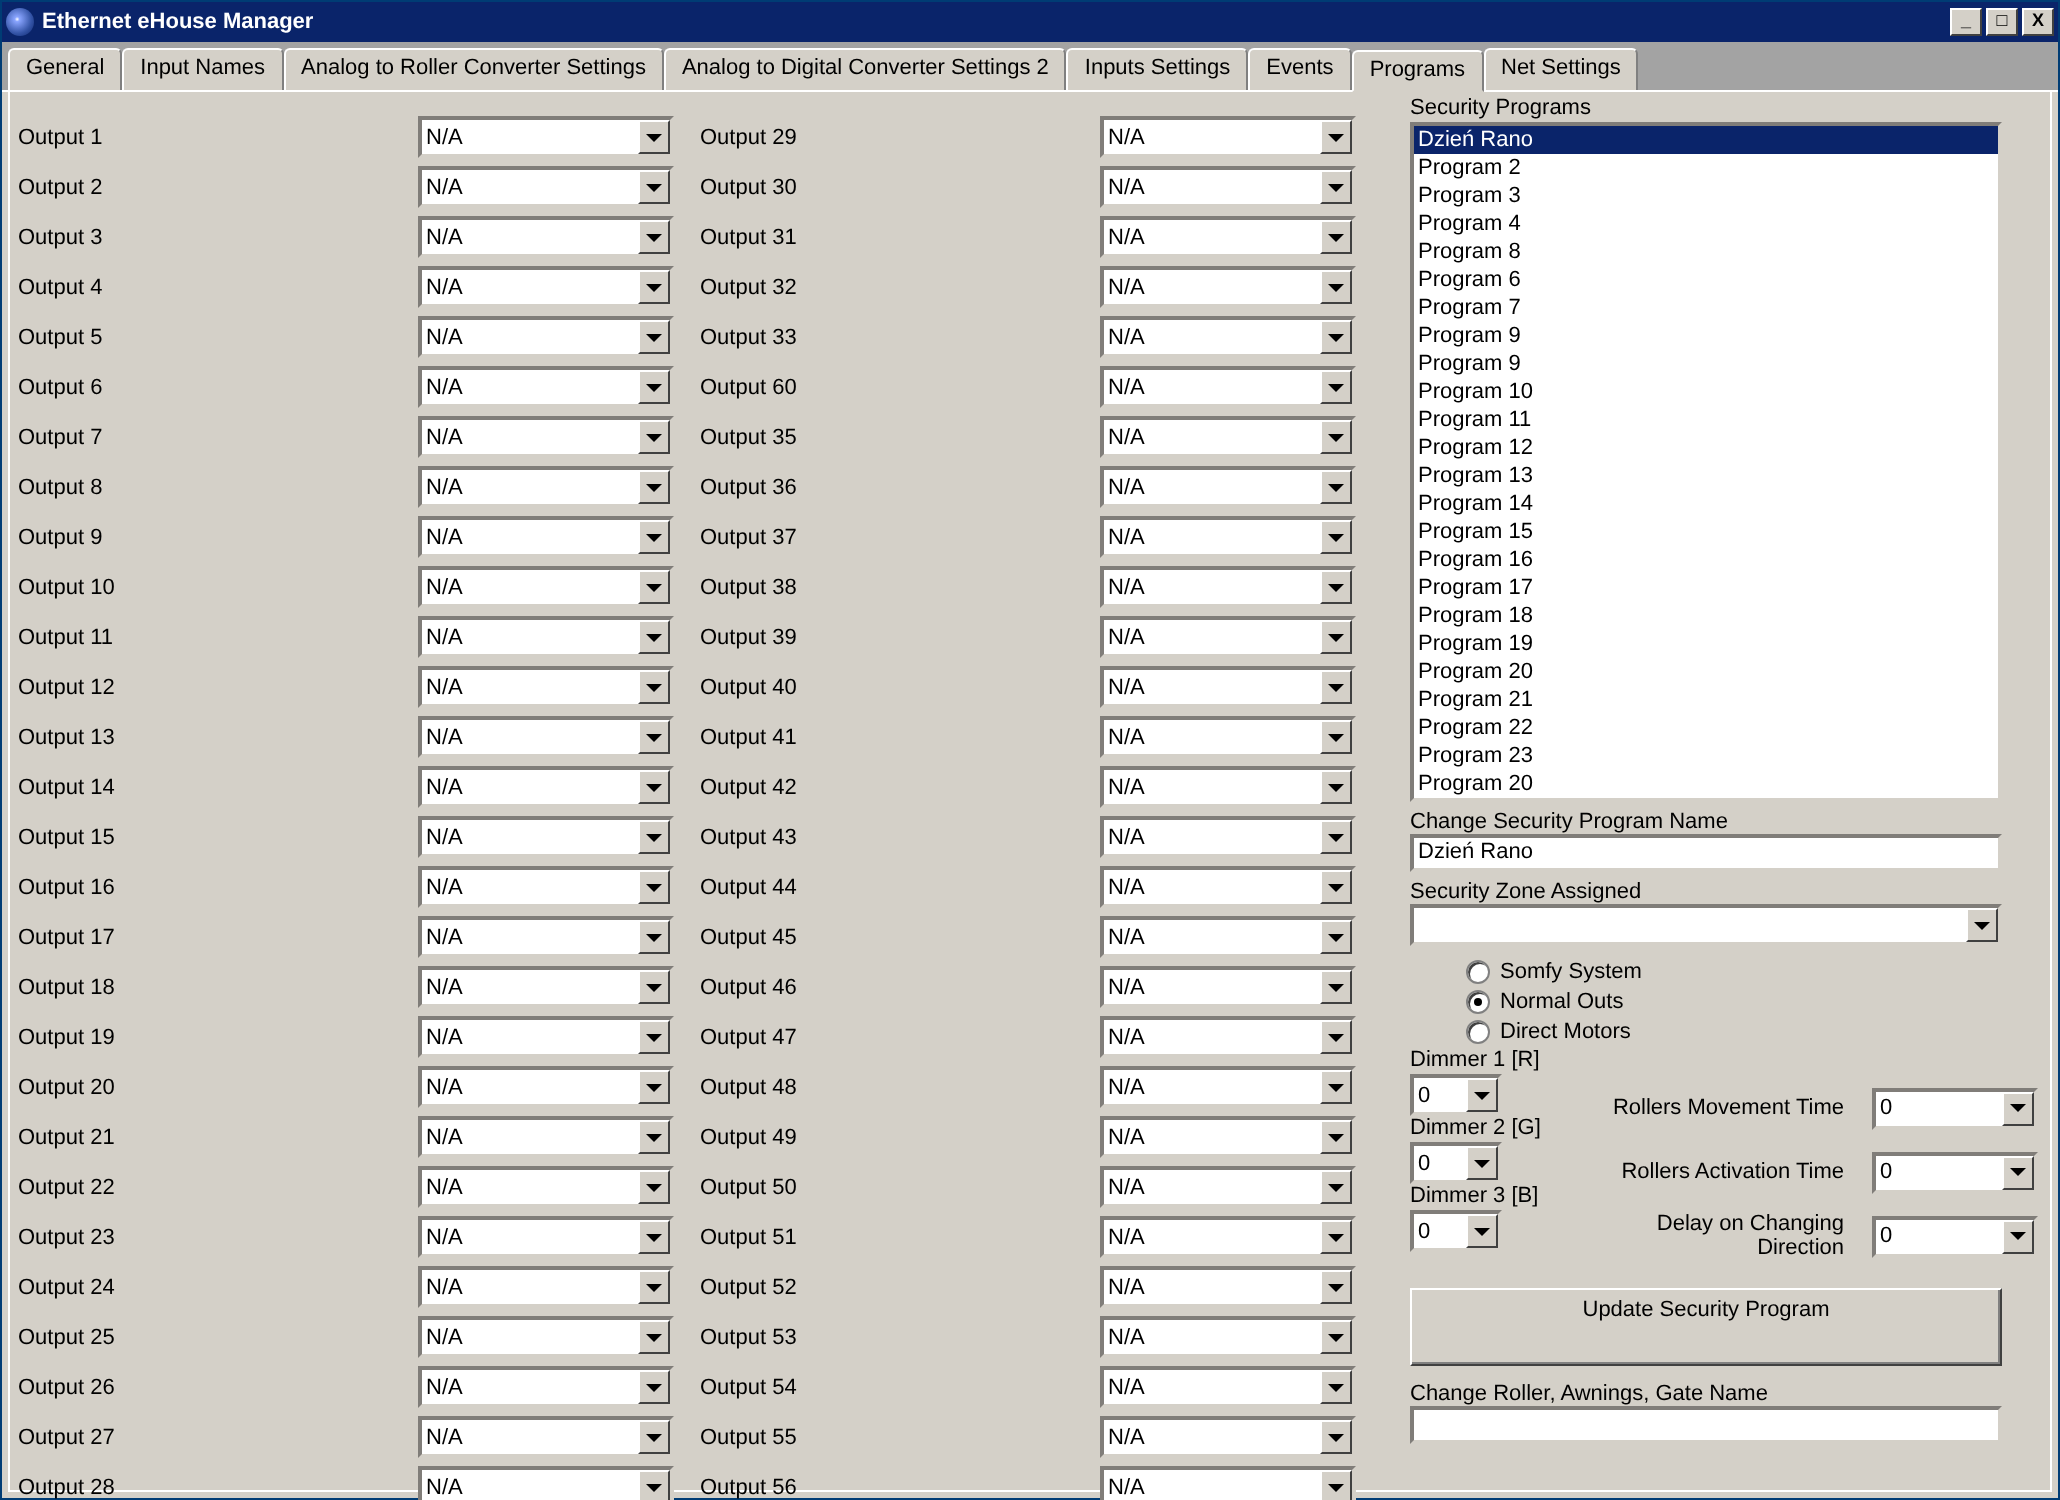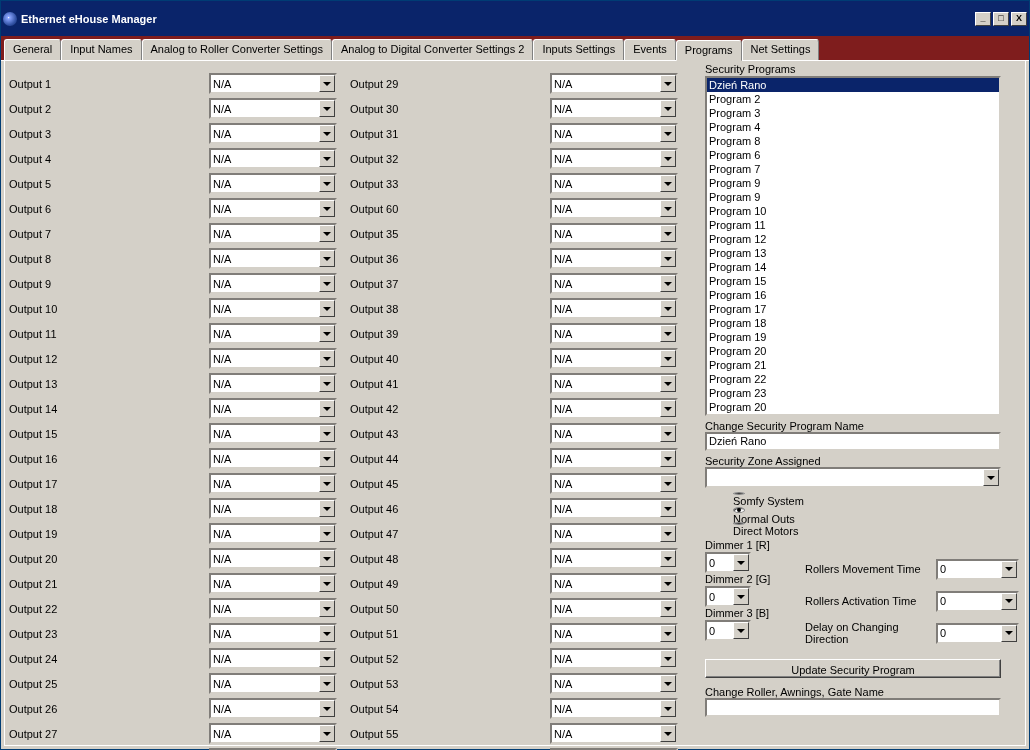--- a/index.html
+++ b/index.html
@@ -12,21 +12,21 @@
   }
   .window {
     width: 1030px;
     height: 750px;
     border: 1px solid #003c74;
     background: #d4d0c8;
     display: flex;
     flex-direction: column;
   }
   .titlebar {
-    height: 35px;
+    height: 20px;
     background: #0a246a;
     color: #fff;
     display: flex;
     align-items: center;
     padding: 0 2px;
     font-weight: bold;
   }
   .titlebar .icon {
     width: 14px; height: 14px;
     background: radial-gradient(circle at 40% 40%, #fff 0%, #8aa5ff 10%, #3454a6 60%, #0a246a 100%);
@@ -43,21 +43,21 @@
     border-bottom-color: #404040;
     font-size: 9px;
     line-height: 10px;
     text-align: center;
     color: #000;
     font-family: Arial;
     font-weight: bold;
   }
   .tabs {
     display: flex;
-    background: #7f1d1d;
+    background: #a3a3a3;
     padding: 3px 3px 0 3px;
     border-bottom: 1px solid #fff;
   }
   .tab {
     padding: 3px 8px 3px 8px;
     background: #d4d0c8;
     border: 1px solid #808080;
     border-bottom: none;
     border-top-left-radius: 3px;
     border-top-right-radius: 3px;
@@ -155,45 +155,45 @@
   .textbox {
     width: 296px;
     height: 19px;
     background: #fff;
     border: 2px inset #d4d0c8;
     padding-left: 2px;
     line-height: 15px;
   }
   .label { margin-top: 4px; }
   .radio-group { margin: 4px 0 2px 28px; }
-  .radio-row { display: flex; align-items: flex-start; height: 15px; flex-direction: column; }
+  .radio-row { display: flex; align-items: flex-end; height: 15px; }
   .radio {
     width: 12px; height: 12px;
     border-radius: 50%;
     background: #fff;
     border: 1px solid #808080;
     box-shadow: inset 1px 1px 0 #404040, inset -1px -1px 0 #fff;
     margin-right: 5px;
     display: flex; align-items: center; justify-content: center;
   }
   .radio.checked::after {
     content: "";
     width: 4px; height: 4px;
     background: #000;
     border-radius: 50%;
   }
   .dimmer-row { display: flex; align-items: center; margin-top: 1px; gap: 0; }
   .right-cols { display: flex; }
   .right-left { width: 100px; }
   .right-right { flex: 1; }
   .param-row { display: flex; align-items: center; height: 32px; }
-  .param-row .plabel { flex: 1; text-align: left; padding-right: 4px; }
+  .param-row .plabel { flex: 1; text-align: right; padding-right: 14px; }
   .btn {
     width: 296px;
-    height: 19px;
+    height: 39px;
     background: #d4d0c8;
     border: 1px solid #fff;
     border-right-color: #404040;
     border-bottom-color: #404040;
     box-shadow: inset -1px -1px 0 #808080, inset 1px 1px 0 #d4d0c8;
     text-align: center;
     line-height: 21px;
     margin-top: 10px;
   }
 </style>

